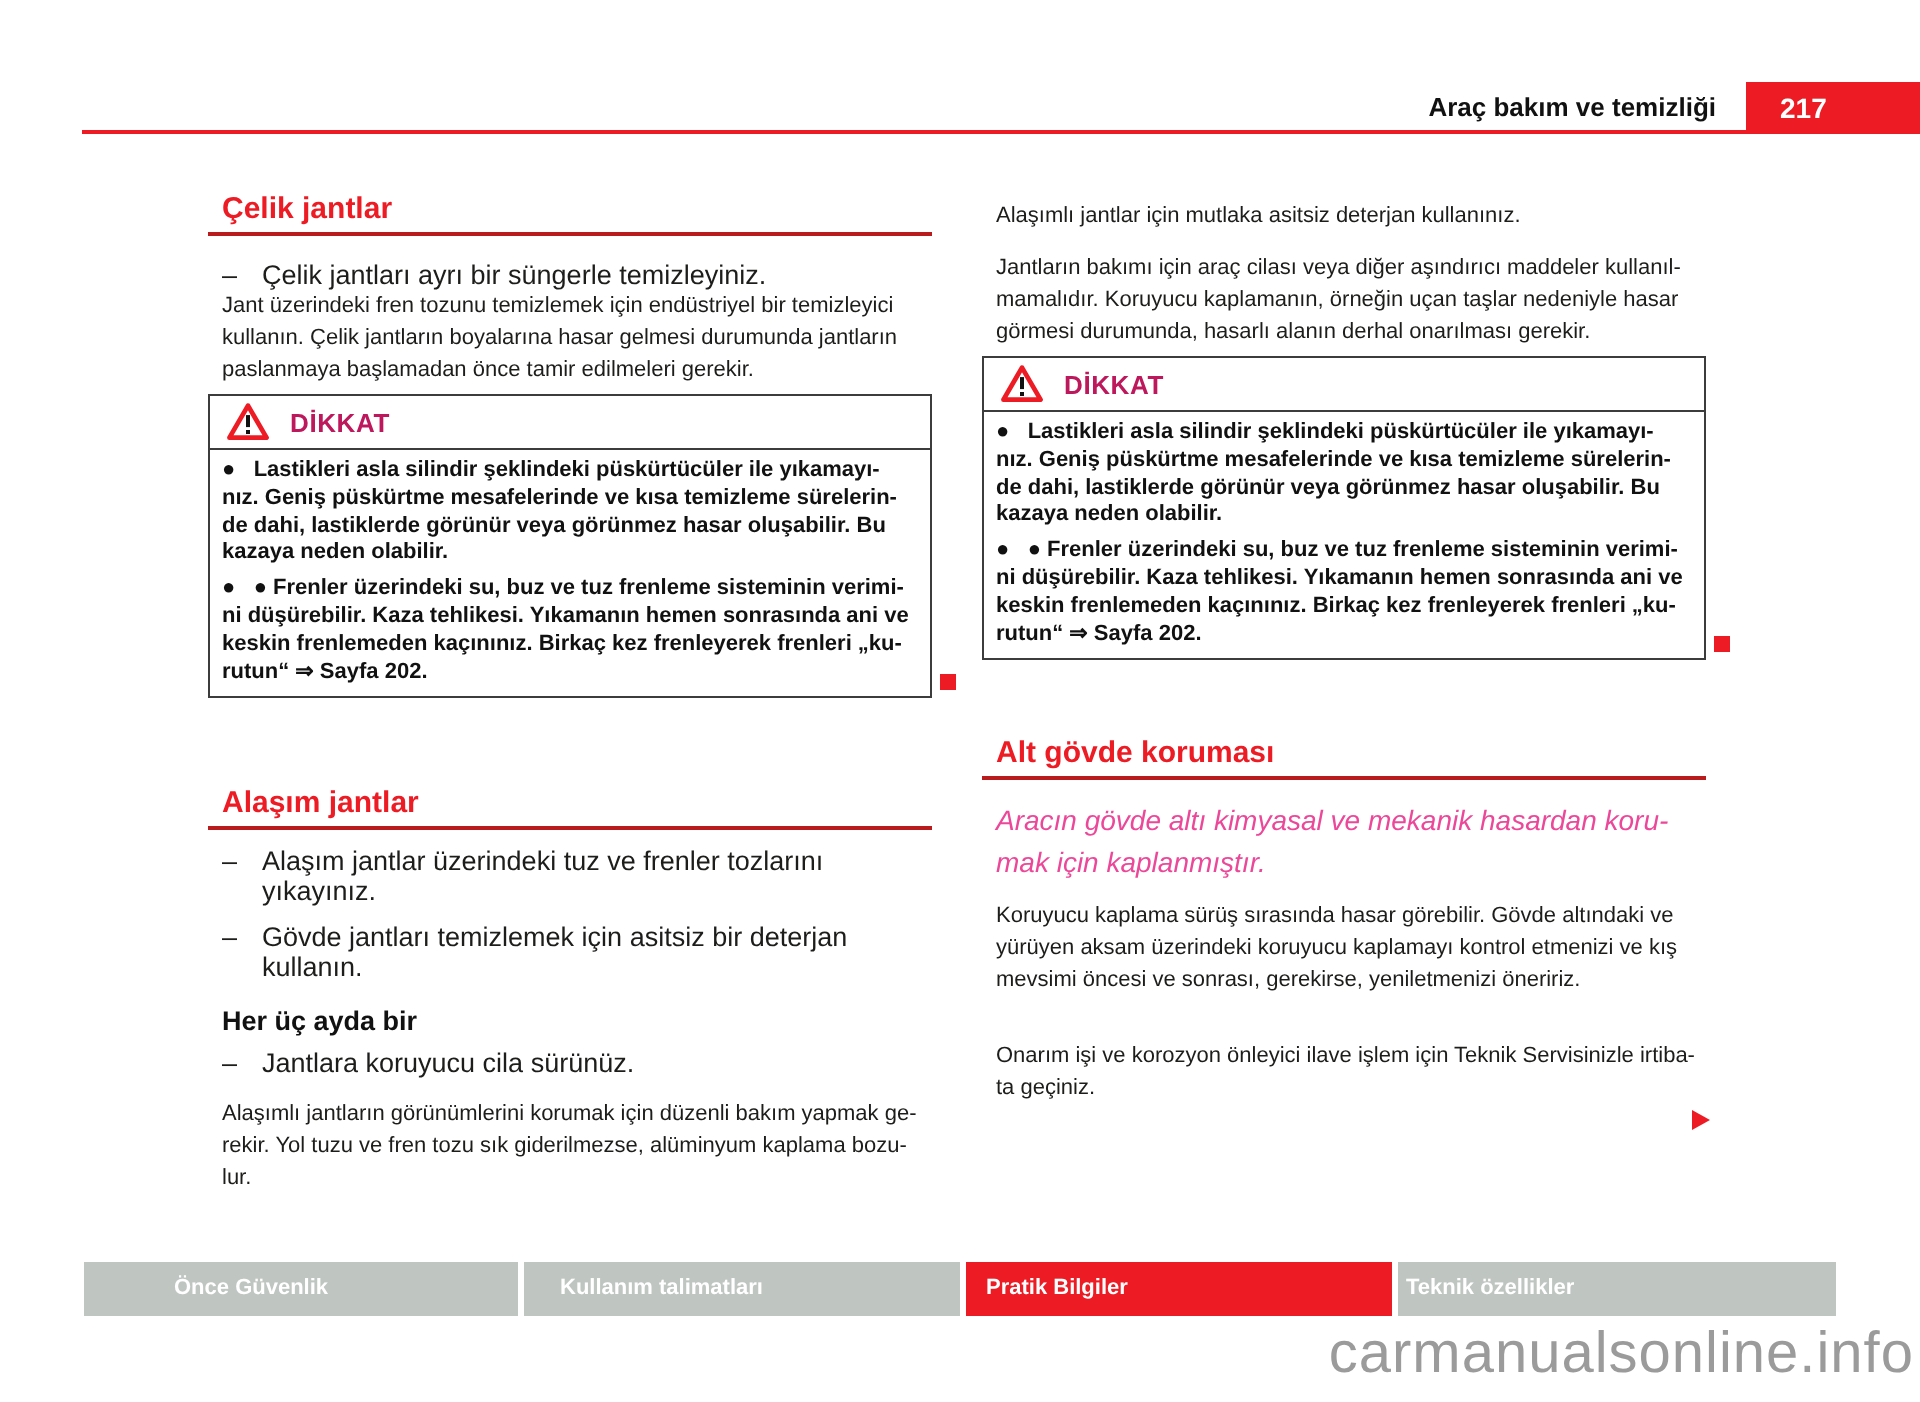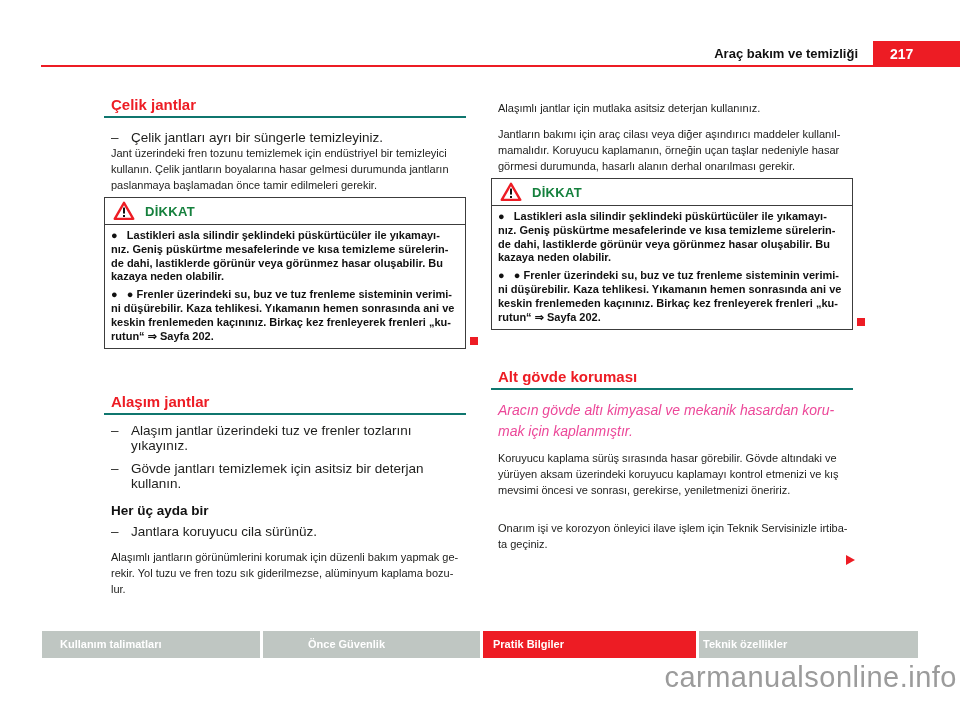--- a/index.html
+++ b/index.html
@@ -26,21 +26,21 @@
   .hrule { position:absolute; top:65px; left:41px; width:919px; height:2px; background:#ed1c24; }
 
   
   .col { position:absolute; top:96px; width:362px; }
   .col-left  { left:104px; }
   .col-right { left:491px; }
 
   .h {
     margin:0; padding:0 0 3px 7px;
     font-size:15px; font-weight:bold; color:#ed1c24;
-    border-bottom:2px solid #0f766e;
+    border-bottom:2px solid #b91c1c;
   }
   .para {
     margin:0 0 0 7px; font-size:11px; line-height:16px; color:#1d1d1b;
   }
   .lines { white-space:pre-line; }
   .lead {
     margin:0 0 0 7px; font-size:14px; line-height:21px;
     font-style:italic; color:#ec4899;
   }
   .sub { margin:0 0 0 7px; font-size:13.5px; font-weight:bold; color:#111; }
@@ -48,21 +48,21 @@
   .step .dash { width:20px; flex:none; }
 
   
   .warnwrap { position:relative; margin-top:4px; }
   .warnbox  { border:1px solid #3c3c3c; background:#fff; }
   .warnhead {
     display:flex; align-items:center; gap:10px;
     padding:4px 8px; border-bottom:1px solid #3c3c3c; height:27px;
   }
   .warnicon { width:22px; height:20px; flex:none; display:inline-block; }
-  .warntitle { font-size:13px; font-weight:bold; color:#15803d; letter-spacing:0.3px; }
+  .warntitle { font-size:13px; font-weight:bold; color:#be185d; letter-spacing:0.3px; }
   .warnbody { padding:4px 8px 5px 6px; font-size:11px; font-weight:bold; line-height:13.8px; color:#111; }
   .warnitem + .warnitem { margin-top:4px; }
   .endmark {
     position:absolute; right:-12px; bottom:4px;
     width:8px; height:8px; background:#ed1c24; display:block;
   }
 
   
   .p-rel { position:relative; }
   .nextmark {
@@ -212,21 +212,21 @@
 mevsimi öncesi ve sonrası, gerekirse, yeniletmenizi öneririz.</div>
 
     <div class="para lines mt6 p-rel">
       <span class="lines">Onarım işi ve korozyon önleyici ilave işlem için Teknik Servisinizle irtiba-
 ta geçiniz.</span>
       <span class="nextmark"></span>
     </div>
   </div>
 
   <div class="footer-bar">
+    <div class="ftab t1">Önce Güvenlik</div>
     <div class="ftab t2">Kullanım talimatları</div>
-    <div class="ftab t1">Önce Güvenlik</div>
     <div class="ftab t3 active">Pratik Bilgiler</div>
     <div class="ftab t4">Teknik özellikler</div>
   </div>
 
   <div class="watermark">carmanualsonline.info</div>
 
 </div>
 
 </body></html>

